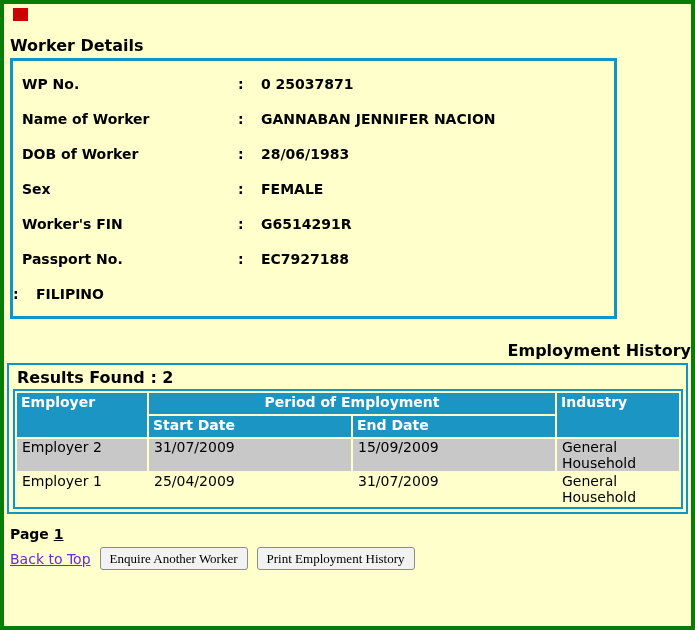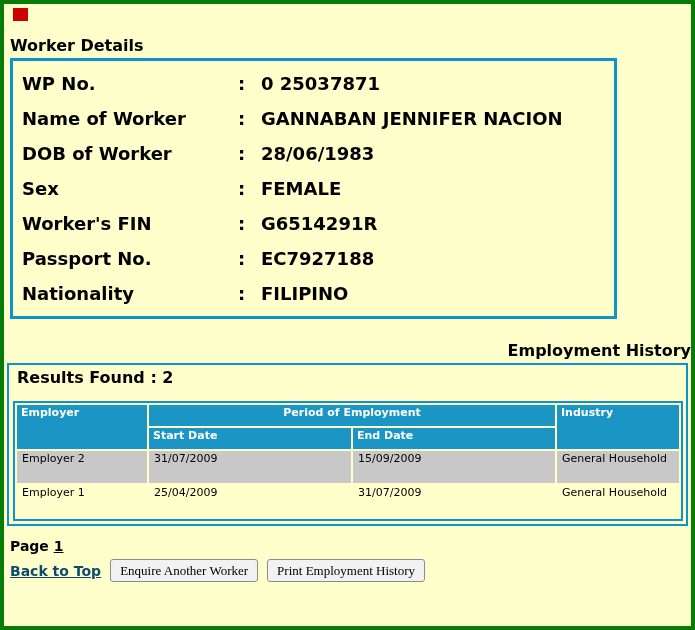--- a/index.html
+++ b/index.html
@@ -30,21 +30,21 @@
   .details-box {
     margin-left:6px;
     width:607px;
     box-sizing:border-box;
     border:3px solid #0D94C8;
     padding:5px 0;
   }
   .field-row {
     display:flex; align-items:center;
     height:35px;
-    font-size:18px; font-weight:bold;
+    font-size:14px; font-weight:bold;
   }
   .field-label { width:216px; padding-left:9px; }
   .field-colon { width:23px; }
   .field-value { flex:1; }
 
   
   .results-box {
     margin-left:3px;
     width:681px;
     box-sizing:border-box;
@@ -53,24 +53,24 @@
   }
   .results-label {
     font-size:16px; font-weight:bold;
     padding:1px 0 0 4px;
     line-height:17px;
   }
   table.history {
     border-collapse:separate;
     border-spacing:2px;
     border:2px solid #0D94C8;
-    margin-top:15px;
+    margin-top:3px;
     width:670px;
     table-layout:fixed;
-    font-size:11px;
+    font-size:14px;
   }
   table.history th {
     background:#1B96C4;
     color:#FFFFFF;
     font-weight:bold;
     text-align:left;
     vertical-align:top;
     padding:1px 4px;
     height:19px;
     overflow:hidden;
@@ -90,21 +90,21 @@
     margin:12px 0 0 6px;
     font-size:14px; font-weight:bold;
     line-height:17px;
   }
   .page-num { text-decoration:underline; cursor:pointer; }
   .footer-row {
     margin:4px 0 0 6px;
     display:flex; align-items:center; gap:9px;
   }
   .back-link {
-    color:#0c4a6e; font-weight:bold;
+    color:#6d28d9; font-weight:normal;
     font-size:14px; text-decoration:underline;
     cursor:pointer; white-space:nowrap;
   }
   .action-btn {
     font-family:Liberation Serif, serif;
     font-size:13px;
     color:#000;
     background:#F2F2F2;
     border:1px solid #8C8C8C;
     border-radius:3px;
@@ -147,21 +147,20 @@
       <span class="field-label">Worker's FIN</span>
       <span class="field-colon">:</span>
       <span class="field-value">G6514291R</span>
     </div>
     <div class="field-row">
       <span class="field-label">Passport No.</span>
       <span class="field-colon">:</span>
       <span class="field-value">EC7927188</span>
     </div>
     <div class="field-row">
-      <span class="field-label">Nationality</span>
       <span class="field-colon">:</span>
       <span class="field-value">FILIPINO</span>
     </div>
   </div>
 
   <div class="section-title history-title">Employment History</div>
 
   <div class="results-box">
     <div class="results-label">Results Found : 2</div>
 

